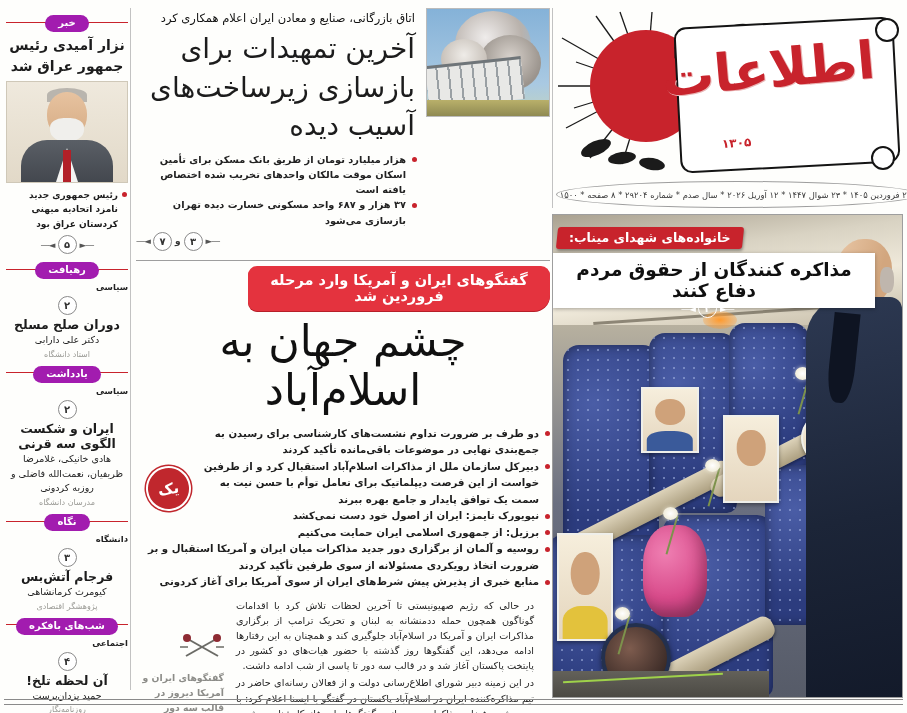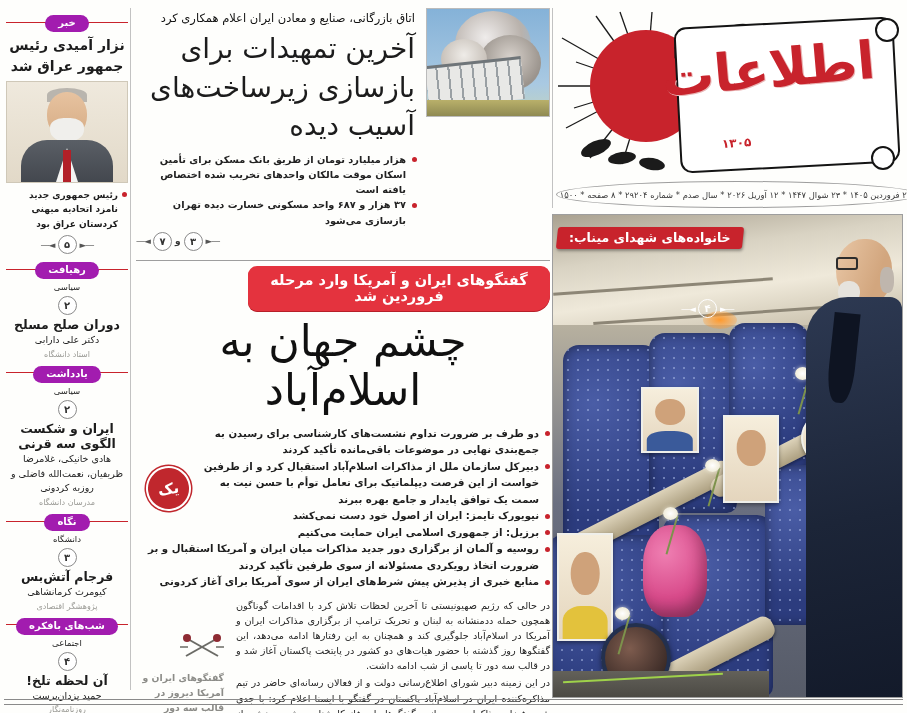--- a/index.html
+++ b/index.html
@@ -26,21 +26,21 @@
   .sb-lead-title{font-size:14px;font-weight:bold;text-align:center;line-height:1.5;margin:2px 0 4px}
   .portrait{position:relative;height:100px;background:linear-gradient(#efe9dd,#e2d9c8);border:1px solid #cfc8b8;overflow:hidden}
   .po-head{position:absolute;left:50%;top:10px;transform:translateX(-50%);width:40px;height:46px;background:linear-gradient(#e7c3a0,#d6ab84);border-radius:48%}
   .po-hair{position:absolute;left:50%;top:6px;transform:translateX(-50%);width:40px;height:14px;background:#b9b5ae;border-radius:50% 50% 0 0}
   .po-beard{position:absolute;left:50%;top:36px;transform:translateX(-50%);width:34px;height:24px;background:#f0efec;border-radius:40% 40% 50% 50%}
   .po-suit{position:absolute;left:50%;bottom:-4px;transform:translateX(-50%);width:92px;height:46px;background:linear-gradient(#5a5f66,#41454c);border-radius:26px 26px 0 0}
   .po-shirt{position:absolute;left:50%;bottom:0;transform:translateX(-50%);width:22px;height:34px;background:#f4f4f2;clip-path:polygon(50% 0,100% 100%,0 100%)}
   .po-tie{position:absolute;left:50%;bottom:0;transform:translateX(-50%);width:8px;height:32px;background:#b22028}
   .sb-caption{font-size:9px;font-weight:bold;text-align:right;line-height:1.6;margin:5px 1px 1px;position:relative;padding-right:9px}
   .sb-caption::before{content:"";position:absolute;right:0;top:4px;width:5px;height:5px;border-radius:50%;background:#c8232c}
-  .sb-topic{font-size:8.5px;font-weight:normal;text-align:center;color:#222;margin-top:2px}
+  .sb-topic{font-size:8.5px;font-weight:bold;text-align:right;color:#222;margin-top:2px}
   .sb-circwrap{text-align:center;margin:2px 0}
   .sb-title{font-size:12.5px;font-weight:bold;text-align:center;margin:2px 0 1px}
   .sb-author{font-size:9.5px;text-align:center;color:#222;line-height:1.55}
   .sb-role{font-size:8px;text-align:center;color:#9a9astro}
   .sb-role{font-size:8px;text-align:center;color:#9a9a95;margin:2px 0 3px}
 
   
   .center{position:absolute;left:136px;top:8px;width:414px}
   .center-rule{border:0;border-top:1px solid #9e9e9e;margin:5px 0}
   .ts{display:flex;gap:9px}
@@ -56,21 +56,21 @@
   .ts-bullets li{font-size:9.8px;font-weight:bold;line-height:1.55;color:#222}
   .banner{width:286px;margin:4px auto 6px 0;margin-right:0;background:#e4333e;color:#fff;font-weight:bold;font-size:14.5px;text-align:center;padding:6px 8px 7px;border-radius:9px 9px 16px 9px;box-shadow:0 1px 0 #b71f29}
   .main-headline{font-size:43px;font-weight:normal;text-align:center;line-height:1.15;margin:6px 0 10px;letter-spacing:-1px;color:#101010}
   .mainwrap{position:relative}
   .stamp-one{float:left;width:41px;height:41px;margin:40px 2px 4px 10px;border-radius:50%;background:#c0272d;color:#fff;display:flex;align-items:center;justify-content:center;font-size:15px;font-weight:bold;border:2px solid #fff;box-shadow:0 0 0 1.5px #c0272d;transform:rotate(-8deg)}
   .main-bullets li{font-size:10.2px;font-weight:bold;line-height:1.62;color:#1d1d1d}
   .bodywrap{margin-top:7px}
   .side-cap{float:left;width:86px;margin:34px 12px 0 2px;text-align:right}
   .side-cap p{font-size:9.3px;line-height:1.65;color:#8c8c88;margin:4px 0 2px;font-weight:bold}
   .cap-deco{font-size:8px;color:#999;letter-spacing:-1px}
-  .bodywrap>p{font-size:9.7px;line-height:1.56;text-align:justify;margin:0 0 2px;color:#242424}
+  .bodywrap>p{font-size:9.7px;line-height:1.56;text-align:justify;margin:0 16px 2px;color:#242424}
 
   
   .masthead{position:absolute;left:556px;top:8px;width:345px;height:168px;overflow:hidden}
   .mh-star{position:absolute;left:0;top:0}
   .mh-circle{position:absolute;left:34px;top:22px;width:112px;height:112px;border-radius:50%;background:#c8232c}
   .mh-scroll{position:absolute;right:4px;top:14px;width:216px;height:142px;background:#fff;border:2.5px solid #141414;border-radius:12px;transform:rotate(-3deg)}
   .mh-roll{position:absolute;width:20px;height:20px;border:2.5px solid #141414;border-radius:50%;background:#fff}
   .mh-title{position:absolute;right:26px;top:34px;width:190px;text-align:center;font-size:52px;font-weight:bold;color:#c8232c;transform:rotate(-5deg);line-height:1;text-shadow:1px 1px 0 #e9b5b5}
   .mh-year{position:absolute;right:150px;top:128px;font-size:12px;font-weight:bold;color:#c8232c;transform:rotate(-4deg)}
   .mh-angel{position:absolute;left:118px;top:6px}
@@ -319,20 +319,21 @@
     <div class="man">
       <div class="man-head"></div>
       <div class="man-hairband"></div>
       <div class="man-glass"></div>
       <div class="man-beard"></div>
       <div class="man-body"></div>
       <div class="man-lapel"></div>
     </div>
 
     <div class="pl-kicker"><span>خانواده‌های شهدای میناب:</span></div>
+    <div class="pl-headbar">مذاکره کنندگان از حقوق مردم دفاع کنند</div>
     <div class="pl-page">
       <span class="pm-dash" style="color:#fff">—►</span>
       <span class="circ">۴</span>
       <span class="pm-dash" style="color:#fff">◄—</span>
     </div>
   </figure>
 
   <div class="bottom-rule"></div>
 </div>
 

